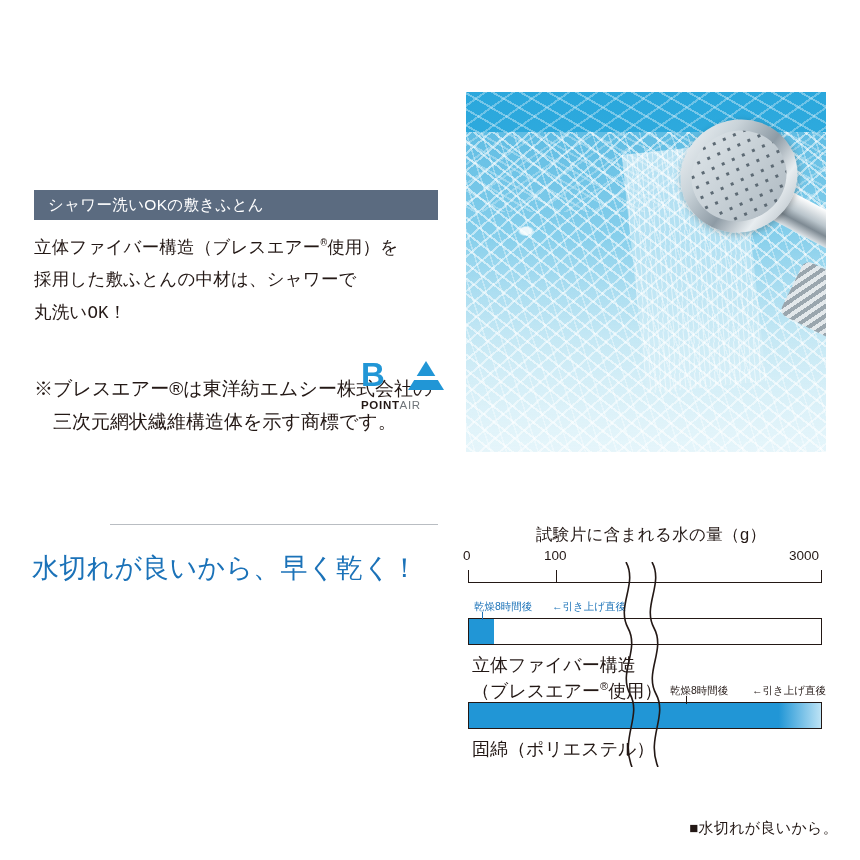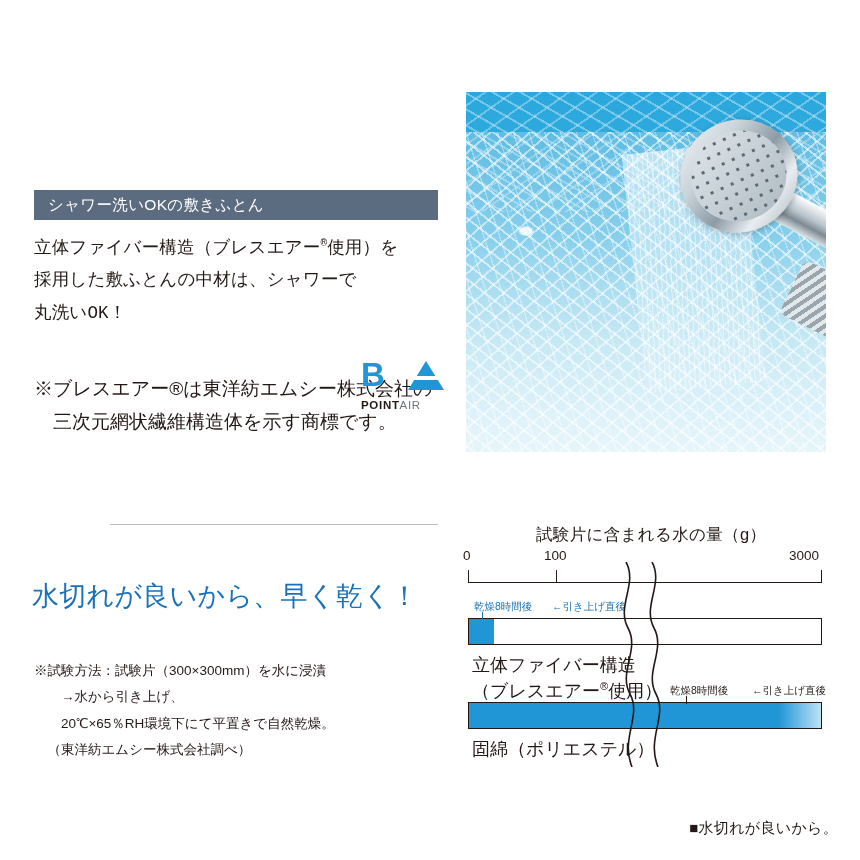--- a/index.html
+++ b/index.html
@@ -247,21 +247,20 @@
     background: #b9bdc2;
   }
   .point-title {
     position: absolute;
     left: 32px;
     top: 550px;
     font-size: 27px;
     color: #1b72b8;
     letter-spacing: 0.01em;
     font-weight: 500;
-    margin-top: 28px;
   }
   .method-note {
     position: absolute;
     left: 34px;
     top: 658px;
     font-size: 13.5px;
     line-height: 1.95;
     color: #231815;
     white-space: pre-line;
   }
@@ -388,24 +387,20 @@
     <div class="hose"></div>
     <div class="handle"></div>
     <div class="head">
       <div class="head-face"></div>
     </div>
   </div>
 
   <div class="point-rule"></div>
   <div class="point-title">水切れが良いから、早く乾く！</div>
 
-  <div class="method-note">※試験方法：試験片（300×300mm）を水に浸漬
-　　→水から引き上げ、
-　　20℃×65％RH環境下にて平置きで自然乾燥。
-　（東洋紡エムシー株式会社調べ）</div>
 
   <div class="chart">
     <div class="chart-title">試験片に含まれる水の量（g）</div>
 
     <div class="axis-line"></div>
 
     <div class="tick" style="left:16px;"></div>
     <div class="tick" style="left:104px;"></div>
     <div class="tick" style="left:369px;"></div>
 

